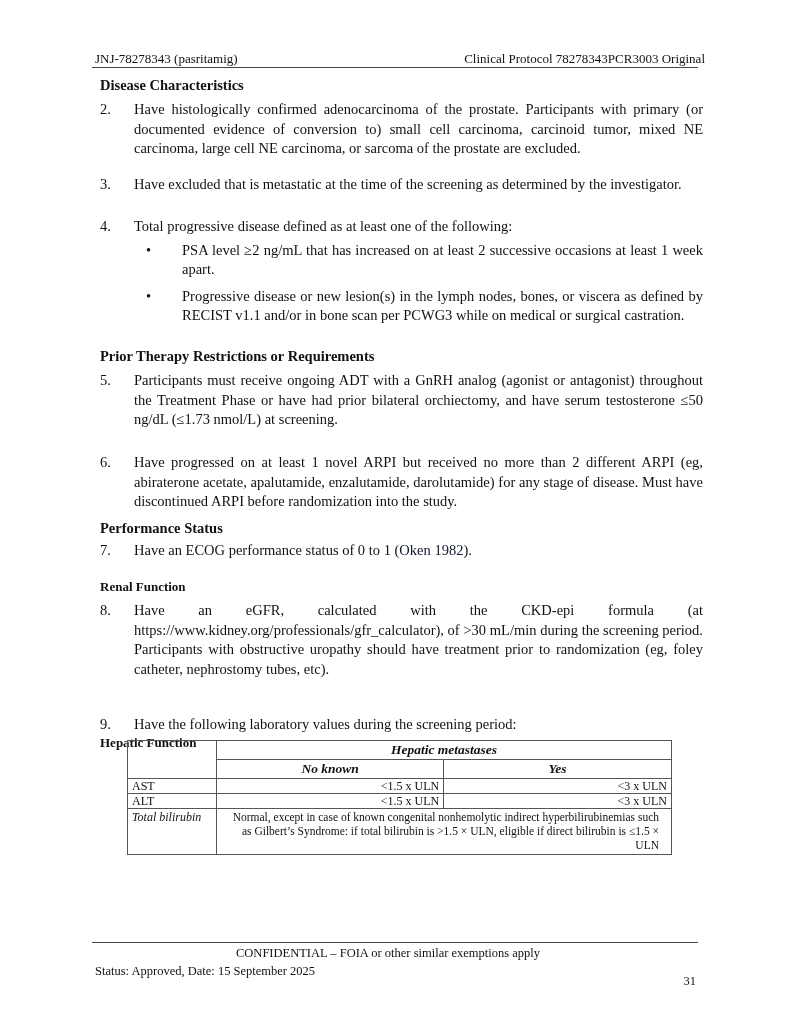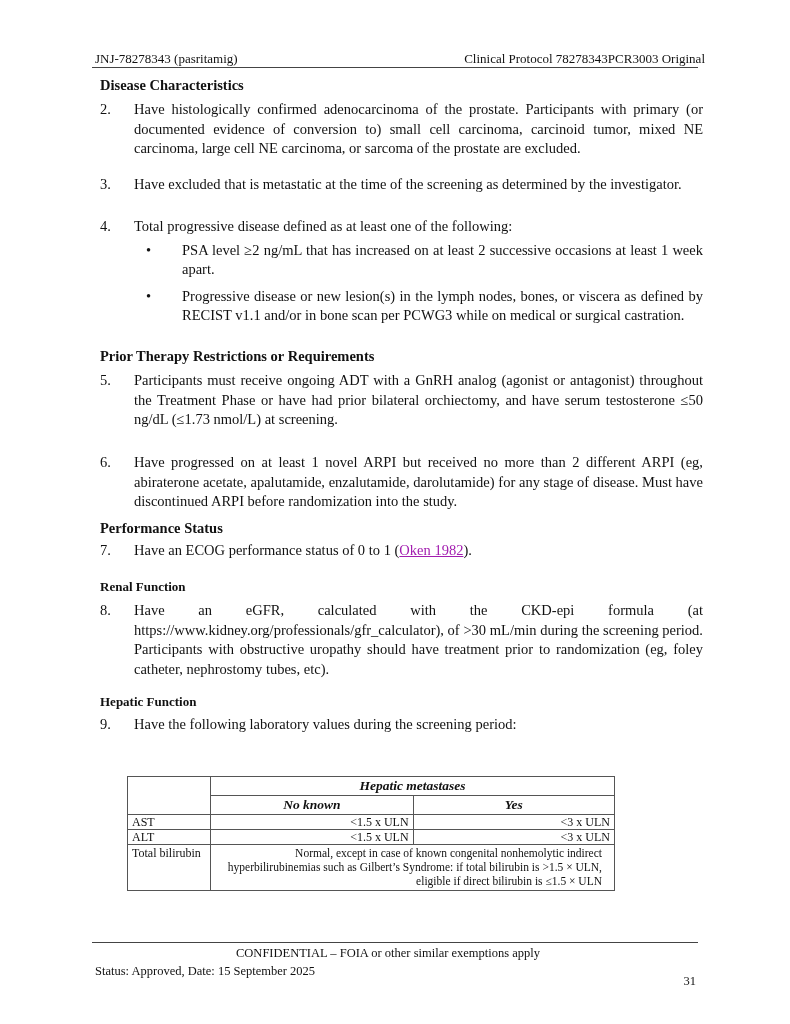--- a/index.html
+++ b/index.html
@@ -11,23 +11,23 @@
   .hdr-right { right: 85px; }
   .hdr-rule { left: 92px; width: 606px; top: 67px; border-top: 1px solid #444; }
   .section { left: 100px; font-weight: bold; font-size: 14.5px; }
   .section.small { font-size: 13px; }
   .item { left: 100px; width: 603px; font-size: 14.5px; line-height: 19.5px; }
   .item .num { position: absolute; left: 0; top: 0; }
   .item .txt { margin-left: 34px; text-align: justify; }
   .bul { left: 146px; width: 557px; font-size: 14.5px; line-height: 18.5px; }
   .bul .dot { position: absolute; left: 0; top: 0; }
   .bul .txt { margin-left: 36px; text-align: justify; }
-  .link { color: #a21caf; text-decoration: underline; }
-  table.lab { position: absolute; left: 127px; top: 740px; width: 488px; border-collapse: collapse;
-              font-size: 12px; line-height: 14px; margin-top: 36px; }
+  .link { color: #0f172a; }
+  table.lab { position: absolute; left: 127px; top: 740px; width: 545px; border-collapse: collapse;
+              font-size: 12px; line-height: 14px; }
   table.lab td { border: 1px solid #555; padding: 0 4px; vertical-align: top; }
   table.lab .c { text-align: right; }
   table.lab .hh { font-weight: bold; font-style: italic; font-size: 13.5px; text-align: center; padding: 2px 4px; }
   .ftr-rule { left: 92px; width: 606px; top: 942px; border-top: 1px solid #444; }
   .ftr { font-size: 12.5px; }
 </style>
 </head>
 <body>
 
 <div class="abs hdr hdr-left">JNJ-78278343  (pasritamig)</div>
@@ -78,21 +78,21 @@
   <div class="txt"><span>Have an ECOG performance status of 0 to 1 (</span><span class="link">Oken 1982</span><span>).</span></div>
 </div>
 
 <div class="abs section small" style="top:579px;font-family:Liberation Serif, serif;">Renal Function</div>
 
 <div class="abs item" style="top:601px;">
   <span class="num">8.</span>
   <div class="txt">Have an eGFR, calculated with the CKD-epi formula (at https://www.kidney.org/professionals/gfr_calculator), of &gt;30 mL/min during the screening period. Participants with obstructive uropathy should have treatment prior to randomization (eg, foley catheter, nephrostomy tubes, etc).</div>
 </div>
 
-<div class="abs section small" style="top:694px;">Hepatic Function</div>
+<div class="abs section small" style="top:735px;">Hepatic Function</div>
 
 <div class="abs item" style="top:715px;">
   <span class="num">9.</span>
   <div class="txt">Have the following laboratory values during the screening period:</div>
 </div>
 
 <table class="lab">
   <colgroup>
       <col style="width:93px">
       <col style="width:244px">
@@ -111,21 +111,21 @@
     <td>AST</td>
     <td class="c">&lt;1.5 x ULN</td>
     <td class="c">&lt;3 x ULN</td>
   </tr>
   <tr>
     <td>ALT</td>
     <td class="c">&lt;1.5 x ULN</td>
     <td class="c">&lt;3 x ULN</td>
   </tr>
   <tr>
-    <td style="padding-top:1px;">Total bilirubin</td>
+    <td style="padding-top:1px;font-style:italic;">Total bilirubin</td>
     <td colspan="2" class="c" style="padding:1px 12px 2px 12px; font-size:11.5px;">Normal, except in case of known congenital nonhemolytic indirect hyperbilirubinemias such as Gilbert’s Syndrome: if total bilirubin is &gt;1.5 × ULN, eligible if direct bilirubin is ≤1.5 × ULN</td>
   </tr>
 </tbody>
   </table>
 
 <div class="abs ftr-rule"></div>
 <div class="abs ftr" style="top:946px; left:236px;">CONFIDENTIAL – FOIA or other similar exemptions apply</div>
 <div class="abs ftr" style="top:974px; right:94px;">31</div>
 <div class="abs ftr" style="top:964px; left:95px;">Status: Approved,  Date:  15 September 2025</div>
 

